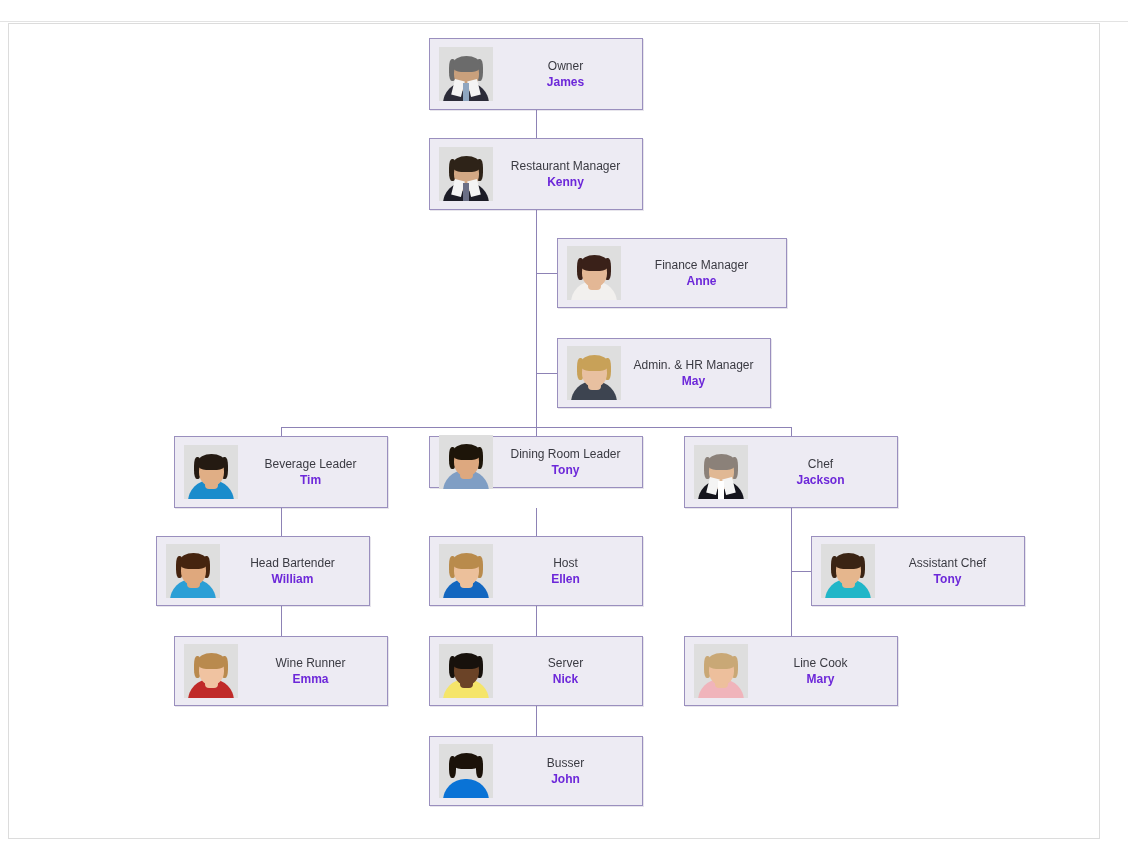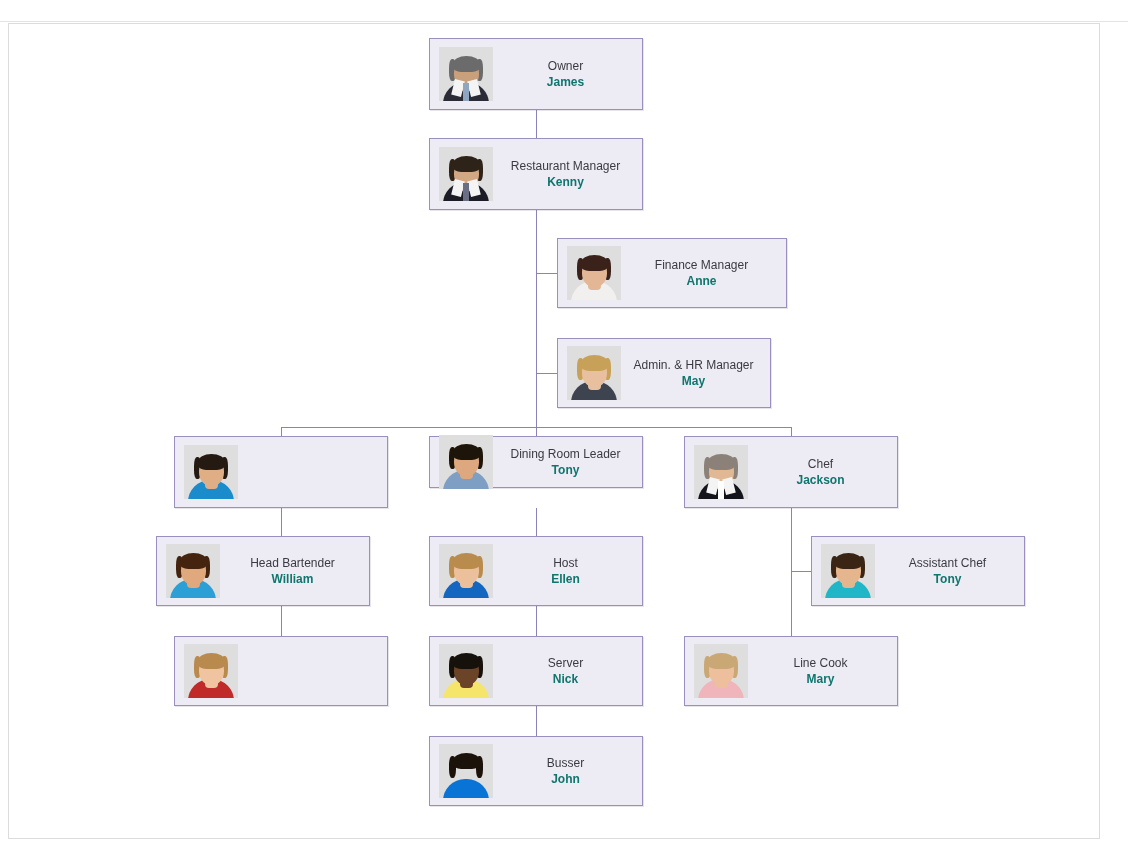--- a/index.html
+++ b/index.html
@@ -83,21 +83,21 @@
     color: #2b2b33;
   }
   .node-title {
     font-size: 12px;
     color: #3a3a42;
     display: block;
   }
   .node-name {
     font-size: 12px;
     font-weight: bold;
-    color: #0f766e;
+    color: #6d28d9;
     display: block;
   }
 
   
   .ph { position: absolute; }
   .ph-bg { left:0; top:0; width:100%; height:100%; }
   .ph-body {
     left: 50%; top: 64%;
     width: 46px; height: 34px;
     margin-left: -23px;
@@ -235,20 +235,24 @@
           <div class="node" style="left: 173px; top: 435px; width: 214px; height: 72px;">
             <span class="node-photo">
               <span class="ph ph-bg" style="background: rgb(222, 222, 222);"></span>
               <span class="ph ph-body" style="background: rgb(26, 140, 204);"></span>
               <span class="ph ph-neck" style="background: rgb(224, 174, 133);"></span>
               <span class="ph ph-hair-l" style="background: rgb(36, 26, 18);"></span>
               <span class="ph ph-hair-r" style="background: rgb(36, 26, 18);"></span>
               <span class="ph ph-head" style="background: rgb(224, 174, 133);"></span>
               <span class="ph ph-hair" style="background: rgb(36, 26, 18);"></span>
             </span>
+            <div class="node-text">
+              <span class="node-title">Beverage Leader</span>
+              <span class="node-name">Tim</span>
+            </div>
           </div>
           <div class="node" style="left: 428px; top: 435px; width: 214px; height: 52px;">
             <span class="node-photo">
               <span class="ph ph-bg" style="background: rgb(222, 222, 222);"></span>
               <span class="ph ph-body" style="background: rgb(127, 158, 196);"></span>
               <span class="ph ph-neck" style="background: rgb(221, 168, 127);"></span>
               <span class="ph ph-hair-l" style="background: rgb(29, 21, 9);"></span>
               <span class="ph ph-hair-r" style="background: rgb(29, 21, 9);"></span>
               <span class="ph ph-head" style="background: rgb(221, 168, 127);"></span>
               <span class="ph ph-hair" style="background: rgb(29, 21, 9);"></span>
@@ -324,20 +328,24 @@
           <div class="node" style="left: 173px; top: 635px; width: 214px; height: 70px;">
             <span class="node-photo">
               <span class="ph ph-bg" style="background: rgb(222, 222, 222);"></span>
               <span class="ph ph-body" style="background: rgb(192, 42, 41);"></span>
               <span class="ph ph-neck" style="background: rgb(240, 195, 161);"></span>
               <span class="ph ph-hair-l" style="background: rgb(185, 138, 78);"></span>
               <span class="ph ph-hair-r" style="background: rgb(185, 138, 78);"></span>
               <span class="ph ph-head" style="background: rgb(240, 195, 161);"></span>
               <span class="ph ph-hair" style="background: rgb(185, 138, 78);"></span>
             </span>
+            <div class="node-text">
+              <span class="node-title">Wine Runner</span>
+              <span class="node-name">Emma</span>
+            </div>
           </div>
           <div class="node" style="left: 428px; top: 635px; width: 214px; height: 70px;">
             <span class="node-photo">
               <span class="ph ph-bg" style="background: rgb(222, 222, 222);"></span>
               <span class="ph ph-body" style="background: rgb(245, 229, 106);"></span>
               <span class="ph ph-neck" style="background: rgb(107, 67, 39);"></span>
               <span class="ph ph-hair-l" style="background: rgb(23, 17, 12);"></span>
               <span class="ph ph-hair-r" style="background: rgb(23, 17, 12);"></span>
               <span class="ph ph-head" style="background: rgb(107, 67, 39);"></span>
               <span class="ph ph-hair" style="background: rgb(23, 17, 12);"></span>

